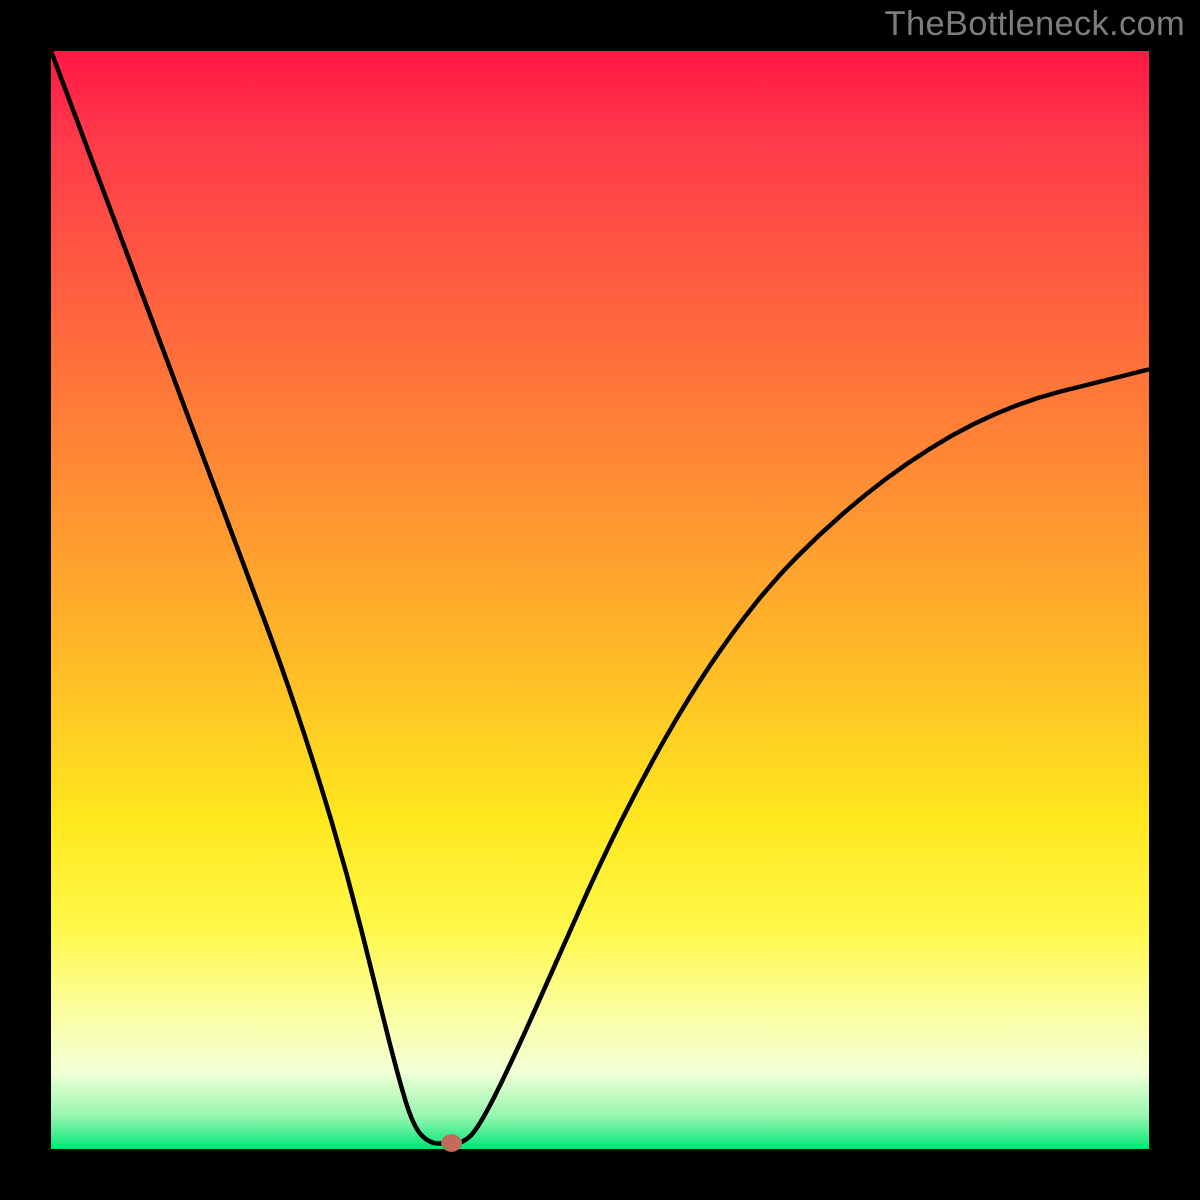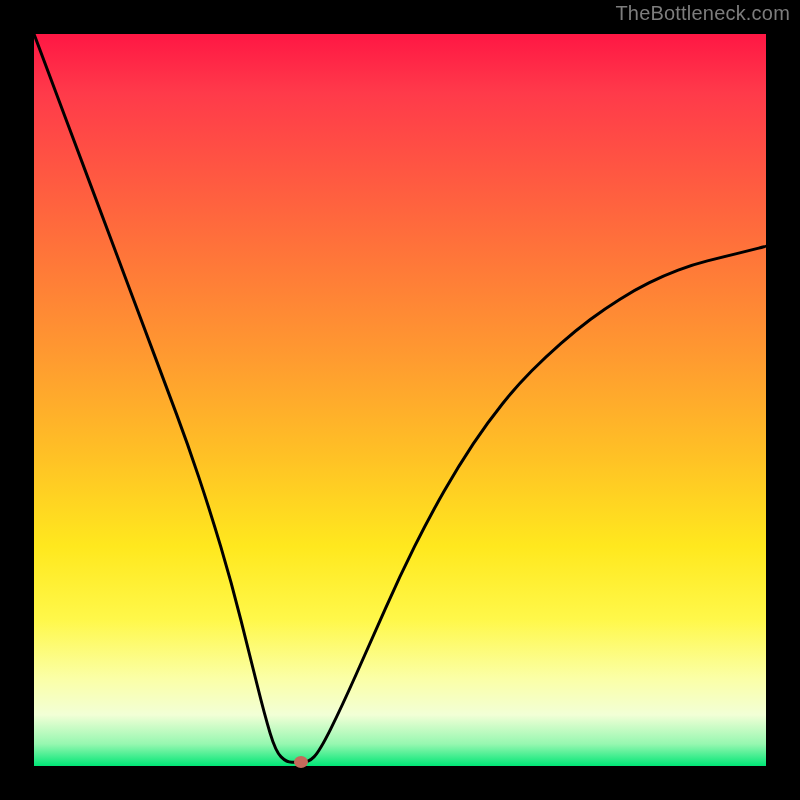--- a/index.html
+++ b/index.html
@@ -54,21 +54,21 @@
     height: 12px;
     background: #c46a5b;
     border-radius: 50%;
     transform: translate(-50%, -50%);
   }
   .watermark {
     position: absolute;
     top: 2px;
     right: 10px;
     color: #7d7d7d;
-    font-size: 20px;
+    font-size: 23px;
     letter-spacing: 0.2px;
     font-weight: 500;
     user-select: none;
   }
 </style>
 </head>
 <body>
 
 <div class="frame">
   <div class="watermark">TheBottleneck.com</div>

